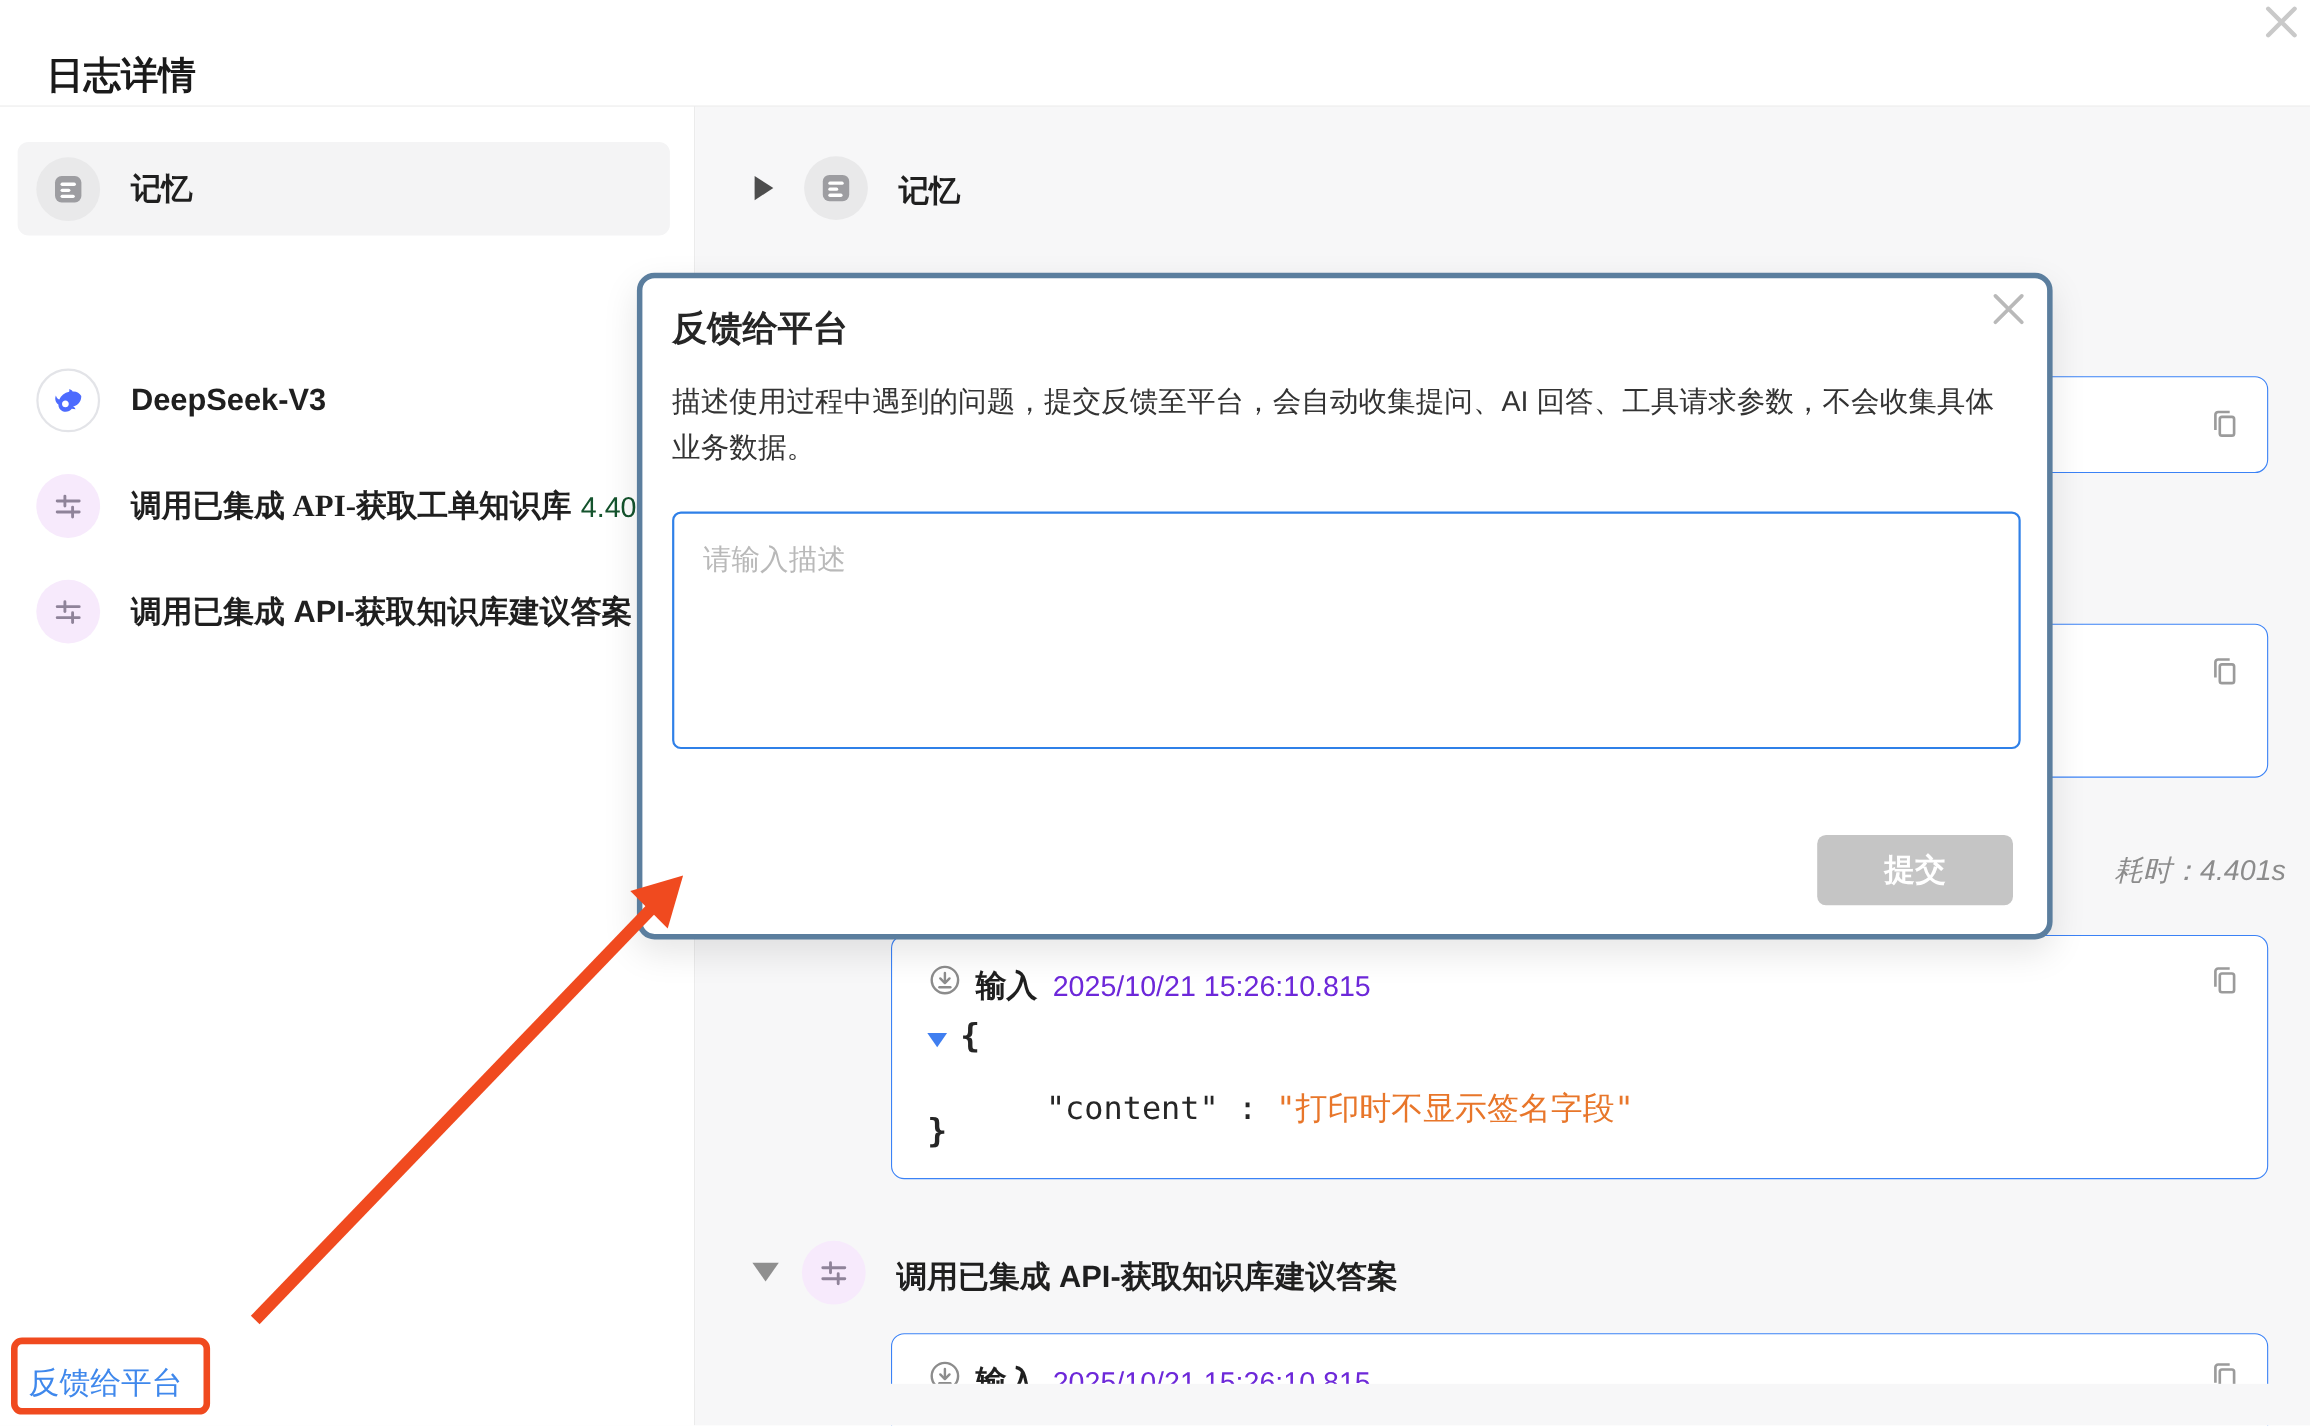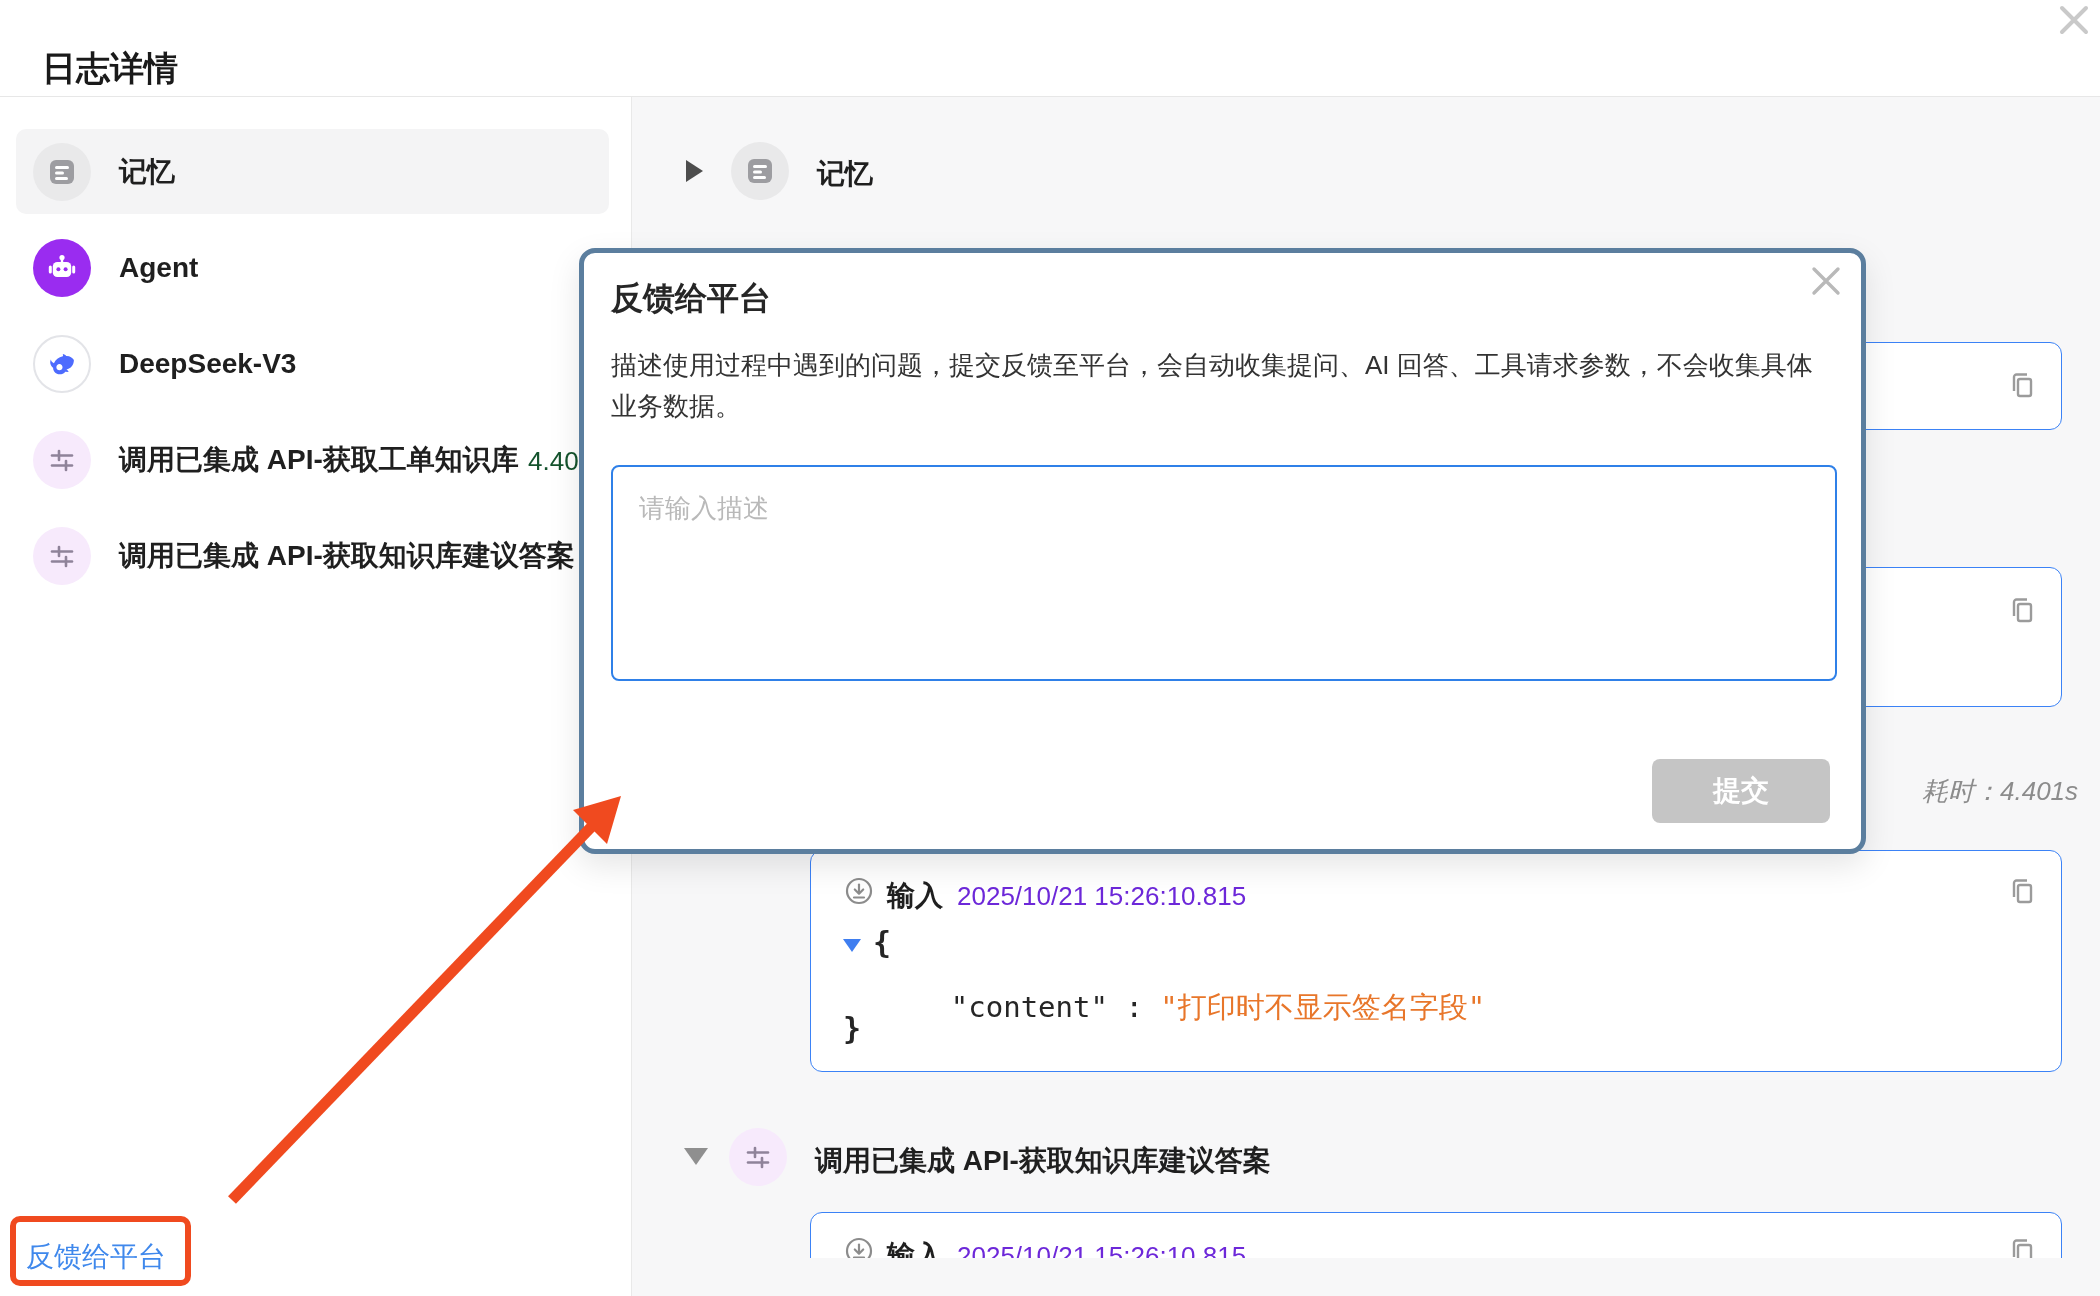--- a/index.html
+++ b/index.html
@@ -85,43 +85,29 @@
       <span class="circle c-gray">
         <svg width="30" height="30" viewBox="0 0 30 30">
             <rect x="3" y="3" width="24" height="24" rx="6" fill="#9d9da1"></rect>
             <rect x="8" y="9" width="14" height="3" rx="1.5" fill="#fff"></rect>
             <rect x="8" y="14.5" width="9" height="3" rx="1.5" fill="#fff"></rect>
             <rect x="8" y="20" width="13" height="3" rx="1.5" fill="#fff"></rect>
           </svg>
       </span>
       <span class="side-label">记忆</span>
     </div>
-    <div class="side-row" style="top:128px;">
-      <span class="circle c-purple">
-        <svg width="32" height="32" viewBox="0 0 32 32">
-            <circle cx="16" cy="5.5" r="2.6" fill="#fff"></circle>
-            <rect x="14.8" y="7" width="2.4" height="3.4" fill="#fff"></rect>
-            <rect x="6.8" y="10" width="18.4" height="15" rx="4.5" fill="#fff"></rect>
-            <rect x="2.8" y="13.5" width="3" height="8" rx="1.5" fill="#fff"></rect>
-            <rect x="26.2" y="13.5" width="3" height="8" rx="1.5" fill="#fff"></rect>
-            <circle cx="12.4" cy="17.3" r="2" fill="#9a2cf0"></circle>
-            <circle cx="19.6" cy="17.3" r="2" fill="#9a2cf0"></circle>
-          </svg>
-      </span>
-      <span class="side-label">Agent</span>
-    </div>
     <div class="side-row" style="top:224px;">
       <span class="circle c-white">
         <svg width="34" height="34" viewBox="0 0 32 32">
             <path fill="#4d6bfe" d="M27.2 12.3c-1.3-2.4-4.1-4-7.2-3.8-.6-1.1-1.9-1.9-3.3-2 .4.7.4 1.5.1 2.2-3.9.9-7 3.4-8.4 6.6-1.5-.6-2.6-1.9-2.9-3.5-1.3 2.8-.3 6 2.1 7.7-.1 2.4 1.3 4.7 3.6 5.7 2.9 1.2 6.1.3 7.9-2l3.2.3c-.4-1-1.1-1.8-2.1-2.3 4.1-.8 7-4 7-8.9zM13.6 21.9c-1.6 0-2.9-1.3-2.9-2.9s1.3-2.9 2.9-2.9 2.9 1.3 2.9 2.9-1.3 2.9-2.9 2.9z"></path>
           </svg>
       </span>
       <span class="side-label">DeepSeek-V3</span>
     </div>
-    <div class="side-row" style="top:320px;">
+    <div class="side-row" style="top:320px;font-family:Liberation Serif, serif;">
       <span class="circle c-lav">
         <svg width="30" height="30" viewBox="0 0 30 30" stroke="#8f8399" stroke-width="2.6" stroke-linecap="round">
             <line x1="5" y1="10.5" x2="25" y2="10.5"></line>
             <line x1="12" y1="6" x2="12" y2="15"></line>
             <line x1="5" y1="20.5" x2="25" y2="20.5"></line>
             <line x1="19" y1="16" x2="19" y2="25"></line>
           </svg>
       </span>
       <span class="side-label">调用已集成 API-获取工单知识库</span>
     </div>

